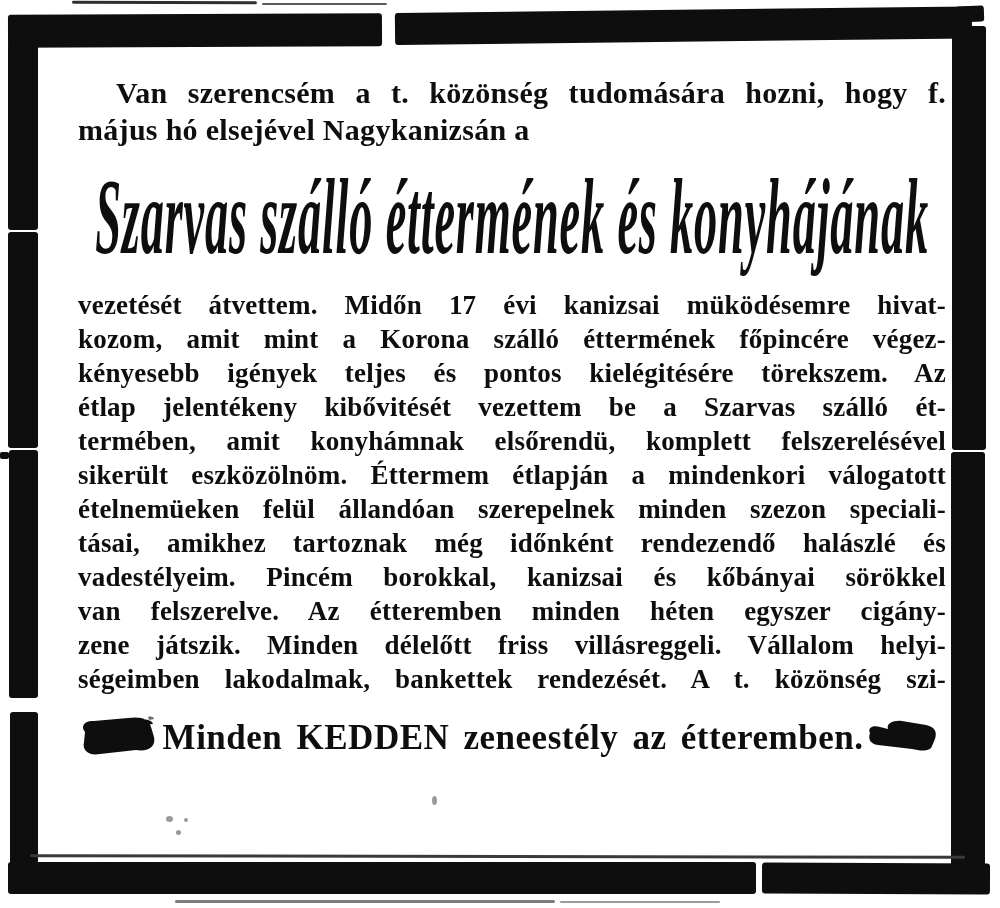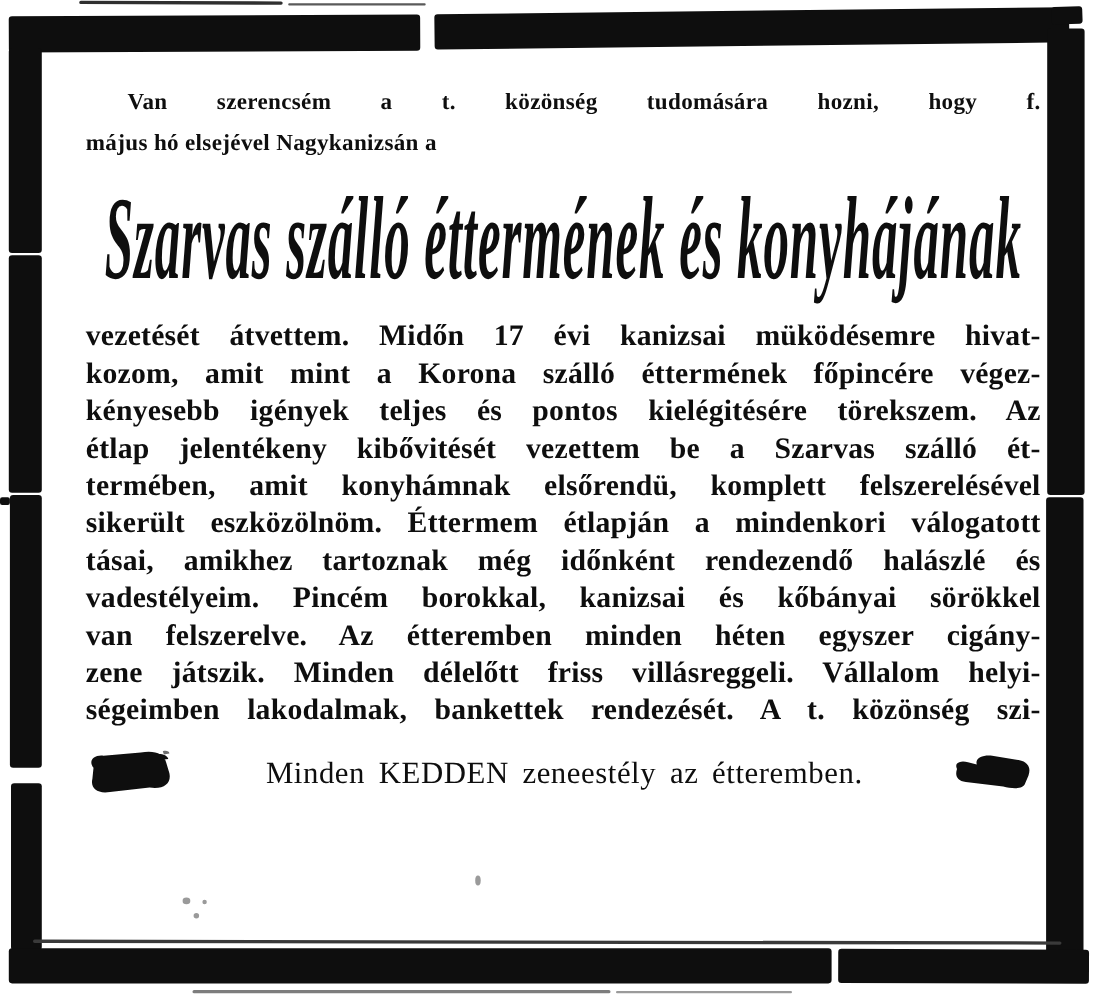--- a/index.html
+++ b/index.html
@@ -20,38 +20,38 @@
   .rightbar-1{left:952px;top:26px;width:34px;height:424px;}
   .rightbar-2{left:951px;top:452px;width:34px;height:422px;}
   .bottombar-1{left:8px;top:862px;width:748px;height:32px;}
   .bottombar-2{left:762px;top:863px;width:228px;height:31px;transform:rotate(0.2deg);}
   .bottom-hair-top{left:30px;top:855px;width:935px;height:3px;background:#3a3a3a;transform:rotate(0.1deg);}
   .bottom-hair-low{left:175px;top:900px;width:380px;height:3px;background:#7d7d7d;}
   .bottom-hair-low2{left:560px;top:901px;width:160px;height:2px;background:#9b9b9b;}
   .speck{position:absolute;background:#9a9a9a;border-radius:50%;}
   
   .content{position:absolute;left:40px;top:48px;width:912px;padding:26px 6px 0 38px;box-sizing:border-box;}
-  .intro-line{font-size:21px;font-weight:700;line-height:37px;letter-spacing:.3px;
+  .intro-line{font-size:30px;font-weight:700;line-height:37px;letter-spacing:.3px;
               text-align:justify;text-align-last:justify;}
   .intro-line.first{text-indent:38px;}
   .intro-line.second{text-align:left;text-align-last:left;}
   .headline-wrap{height:122px;margin-top:10px;margin-bottom:6px;display:flex;align-items:center;justify-content:center;font-style:italic;}
   .headline-text{display:inline-block;white-space:nowrap;font-weight:700;font-size:58px;letter-spacing:1px;
                  transform:scale(0.8,1.85);transform-origin:50% 55%;}
   .bodyblock{margin-top:8px;}
   .bline{font-size:27px;font-weight:700;line-height:34px;letter-spacing:.2px;
          text-align:justify;text-align-last:justify;}
   .closing-row{display:flex;align-items:flex-start;margin-top:0;}
   .closing-left{width:340px;flex:0 0 auto;}
   .closing-left .bline{text-align:left;text-align-last:left;}
   .closing-small{font-size:26px;font-weight:700;line-height:32px;color:#1c1c1c;}
   .signature{flex:1;text-align:center;font-size:50px;font-weight:700;letter-spacing:6px;
              line-height:62px;padding-top:2px;white-space:nowrap;}
   .footer-row{display:flex;align-items:center;justify-content:space-between;margin-top:16px;padding-right:8px;height:52px;}
-  .footer-text{font-size:28px;font-weight:400;letter-spacing:.5px;word-spacing:5px;white-space:nowrap;text-align:center;}
+  .footer-text{font-size:35px;font-weight:700;letter-spacing:.5px;word-spacing:5px;white-space:nowrap;text-align:center;}
   .manicule{flex:0 0 auto;}
 </style>
 </head>
 <body>
 
 <div class="page">
 
   <div class="ink hairline-a"></div>
   <div class="ink hairline-b"></div>
   <div class="ink topbar-left"></div>
@@ -84,20 +84,21 @@
       <span class="headline-text">Szarvas szálló éttermének és konyhájának</span>
     </div>
 
     <div class="bodyblock">
       <div class="bline">vezetését átvettem. Midőn 17 évi kanizsai müködésemre hivat-</div>
       <div class="bline">kozom, amit mint a Korona szálló éttermének főpincére végez-</div>
       <div class="bline">kényesebb igények teljes és pontos kielégitésére törekszem. Az</div>
       <div class="bline">étlap jelentékeny kibővitését vezettem be a Szarvas szálló ét-</div>
       <div class="bline">termében, amit konyhámnak elsőrendü, komplett felszerelésével</div>
       <div class="bline">sikerült eszközölnöm. Éttermem étlapján a mindenkori válogatott</div>
+      <div class="bline">ételnemüeken felül állandóan szerepelnek minden szezon speciali-</div>
       <div class="bline">tásai, amikhez tartoznak még időnként rendezendő halászlé és</div>
       <div class="bline">vadestélyeim. Pincém borokkal, kanizsai és kőbányai sörökkel</div>
       <div class="bline">van felszerelve. Az étteremben minden héten egyszer cigány-</div>
       <div class="bline">zene játszik. Minden délelőtt friss villásreggeli. Vállalom helyi-</div>
       <div class="bline">ségeimben lakodalmak, bankettek rendezését. A t. közönség szi-</div>
     </div>
 
 
     <div class="footer-row">
       <span class="manicule">

